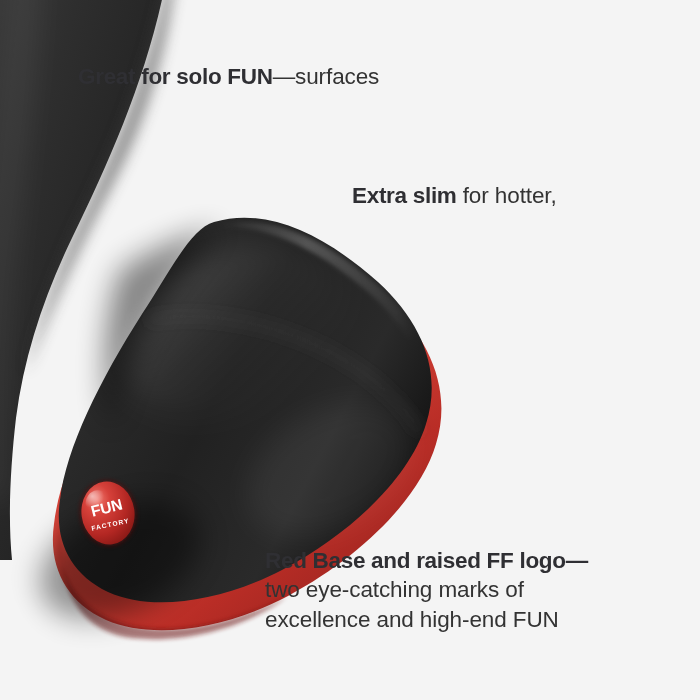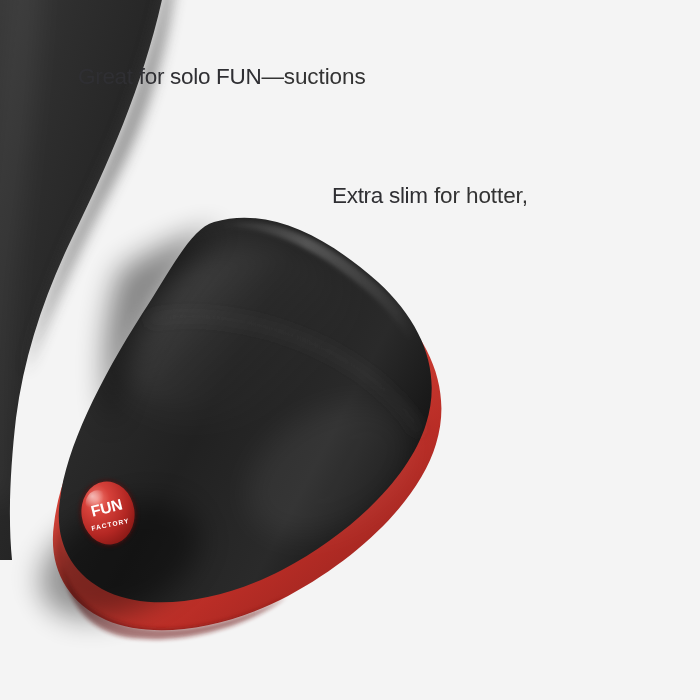--- a/index.html
+++ b/index.html
@@ -37,27 +37,27 @@
     line-height: 1.30;
     letter-spacing: -0.1px;
     white-space: nowrap;
   }
   .callout .line {
     display: block;
     font-size: 22.5px;
     font-weight: 400;
   }
   .callout .line .lead {
-    font-weight: 400;
+    font-weight: 700;
     letter-spacing: -0.3px;
     color: #2f2f33;
   }
 
   #callout-suction  { left: 78px;  top: 62px;  }
-  #callout-slim     { left: 332px; top: 181px; text-align: right; }
+  #callout-slim     { left: 352px; top: 181px; text-align: right; }
   #callout-redbase  { left: 265px; top: 546px; }
 </style>
 </head>
 <body>
 
 <div id="stage">
 
   <svg id="product-image" viewBox="0 0 700 700" aria-hidden="true">
     <defs>
 
@@ -203,21 +203,26 @@
     <g transform="translate(108,513) rotate(-8)">
       <ellipse cx="0" cy="0" rx="28" ry="33" fill="#5d0f0d" opacity="0.6" filter="url(#tinyBlur)"></ellipse>
       <ellipse cx="0" cy="0" rx="26.5" ry="31.5" fill="url(#badgeGrad)"></ellipse>
       <ellipse cx="-8" cy="-11" rx="13" ry="13" fill="url(#badgeSpec)"></ellipse>
       <text x="0" y="0" fill="#ffffff" font-family="Liberation Sans, sans-serif" font-size="15.5" font-weight="700" text-anchor="middle" transform="rotate(-6)">FUN</text>
       <text x="0" y="14" fill="#ffffff" font-family="Liberation Sans, sans-serif" font-size="6.6" font-weight="700" letter-spacing="1.1" text-anchor="middle" transform="rotate(-4)">FACTORY</text>
     </g>
   </svg>
 
   <div class="callout" id="callout-suction">
-    <span class="line"><span class="lead">Great for solo FUN</span><span>—suctions</span></span>
+    <span class="line"><span class="lead">Great for solo FUN</span><span>—surfaces</span></span>
   </div>
 
   <div class="callout" id="callout-slim">
     <span class="line"><span class="lead">Extra slim</span><span> for hotter,</span></span>
   </div>
 
+  <div class="callout" id="callout-redbase">
+    <span class="line"><span class="lead">Red Base and raised FF logo</span><span class="lead">—</span></span>
+    <span class="line">two eye-catching marks of</span>
+    <span class="line">excellence and high-end FUN</span>
+  </div>
 
 </div>
 
 </body></html>

